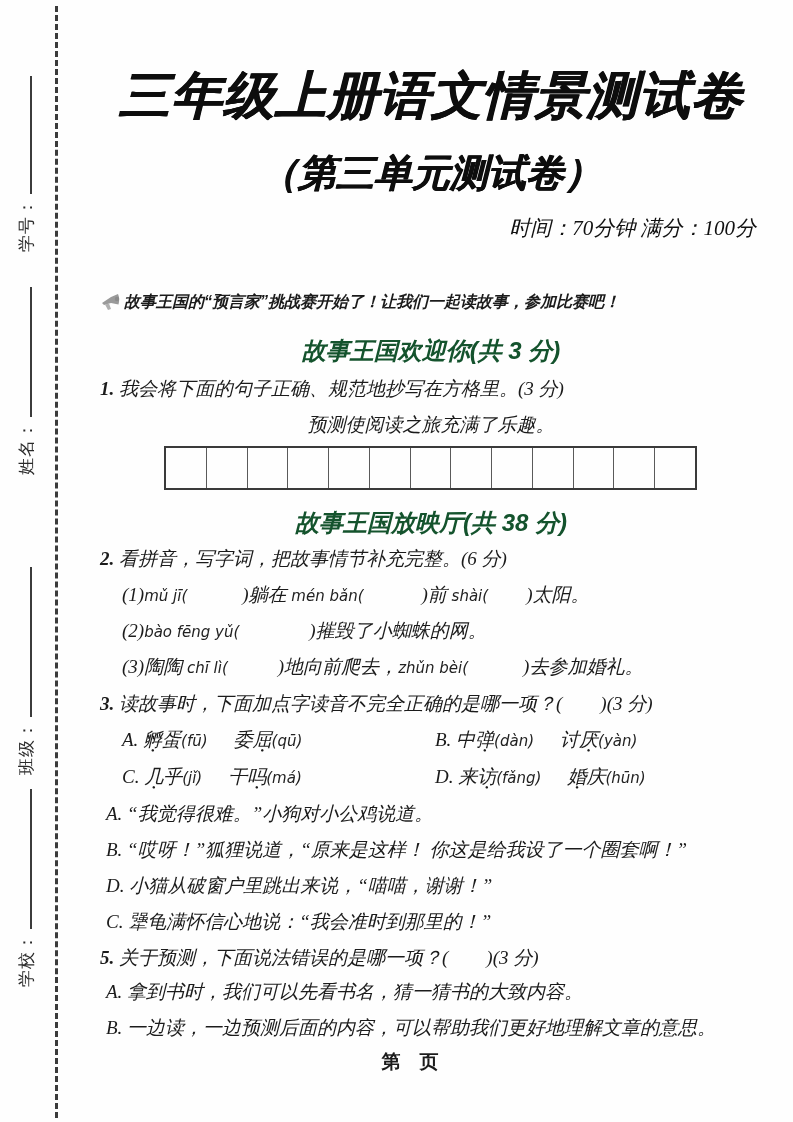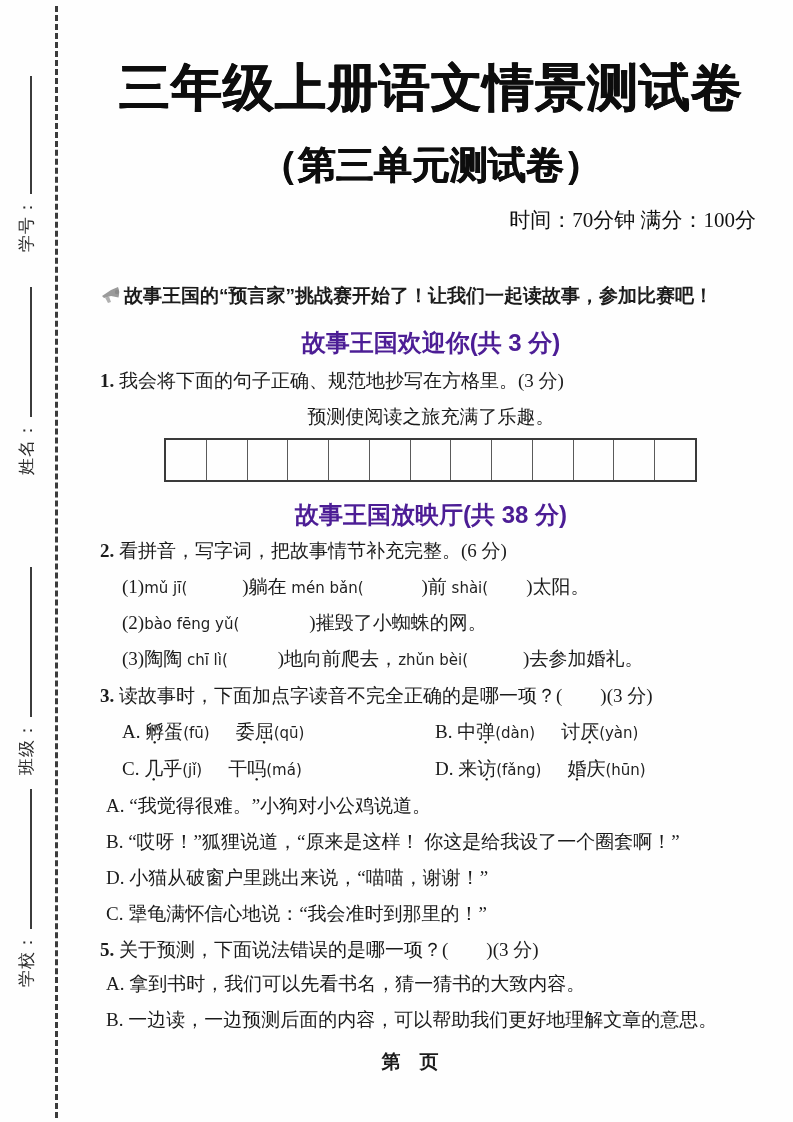--- a/index.html
+++ b/index.html
@@ -5,33 +5,33 @@
   html,body{margin:0;padding:0;background:#ffffff;}
   .page{position:relative;width:793px;height:1122px;background:#fefefe;overflow:hidden;
         font-family:"Liberation Serif","DejaVu Serif",serif;color:#1b1b1b;}
   
   .fold-line{position:absolute;left:55px;top:6px;height:1112px;border-left:3px dashed #3b3b3b;}
   
   .side-field{position:absolute;left:15px;transform:rotate(-90deg);transform-origin:0 0;
               white-space:nowrap;font-size:17px;letter-spacing:1px;
               font-family:"Liberation Sans","DejaVu Sans",sans-serif;color:#2a2a2a;}
   .side-field .blank{display:inline-block;border-bottom:2px solid #3b3b3b;height:14px;margin-left:4px;}
-  .main{position:absolute;left:100px;top:0;width:662px;}
+  .main{position:absolute;left:100px;top:8px;width:662px;font-style:italic;}
   .title1{margin:0;padding-top:58px;font-size:51px;line-height:60px;text-align:center;
           font-weight:900;letter-spacing:1px;color:#0d0d0d;
           font-family:"Liberation Sans","DejaVu Sans",sans-serif;
           text-shadow:0.6px 0 0 currentColor,-0.6px 0 0 currentColor;}
   .title2{margin:24px 0 0 0;font-size:38px;line-height:46px;text-align:center;font-weight:900;
           color:#0d0d0d;font-family:"Liberation Sans","DejaVu Sans",sans-serif;
           text-shadow:0.5px 0 0 currentColor,-0.5px 0 0 currentColor;}
   .meta{margin-top:20px;font-size:21px;line-height:24px;text-align:right;padding-right:6px;color:#111;}
-  .intro{margin-top:48px;font-size:19px;line-height:28px;font-weight:bold;
-         font-family:"Liberation Sans","DejaVu Sans",sans-serif;display:flex;align-items:center;}
+  .intro{margin-top:48px;font-size:16px;line-height:28px;font-weight:bold;
+         font-family:"Liberation Sans","DejaVu Sans",sans-serif;display:flex;align-items:flex-start;}
   .intro-icon{flex:0 0 24px;margin-top:4px;}
-  .sec-title{font-size:24px;line-height:34px;text-align:center;font-weight:bold;color:#4c1d95;
+  .sec-title{font-size:24px;line-height:34px;text-align:center;font-weight:bold;color:#14532d;
              font-family:"Liberation Sans","DejaVu Sans",sans-serif;}
   .sec-title.s1{margin-top:14px;}
   .sec-title.s2{margin-top:16px;}
   .stem{font-size:19px;line-height:26px;margin-top:8px;white-space:nowrap;}
   .qnum{font-weight:bold;font-family:"Liberation Serif",serif;}
   .copy-sentence{margin-top:10px;text-align:center;font-size:19px;line-height:26px;}
   .grid{margin:8px 0 0 64px;width:533px;height:44px;display:flex;border:2px solid #3a3a3a;box-sizing:border-box;}
   .grid .cell{flex:1;border-right:1px solid #5a5a5a;}
   .grid .cell:last-child{border-right:none;}
   .qline{margin-left:22px;font-size:19px;line-height:28px;white-space:nowrap;}

